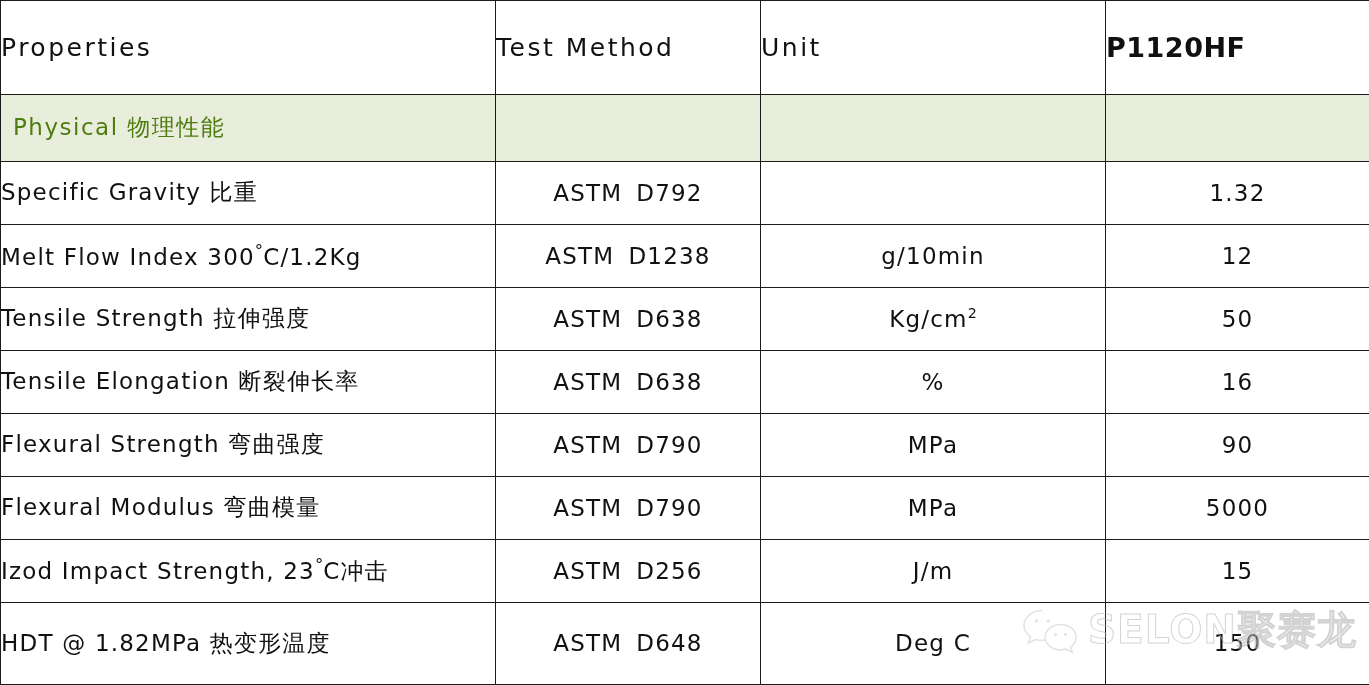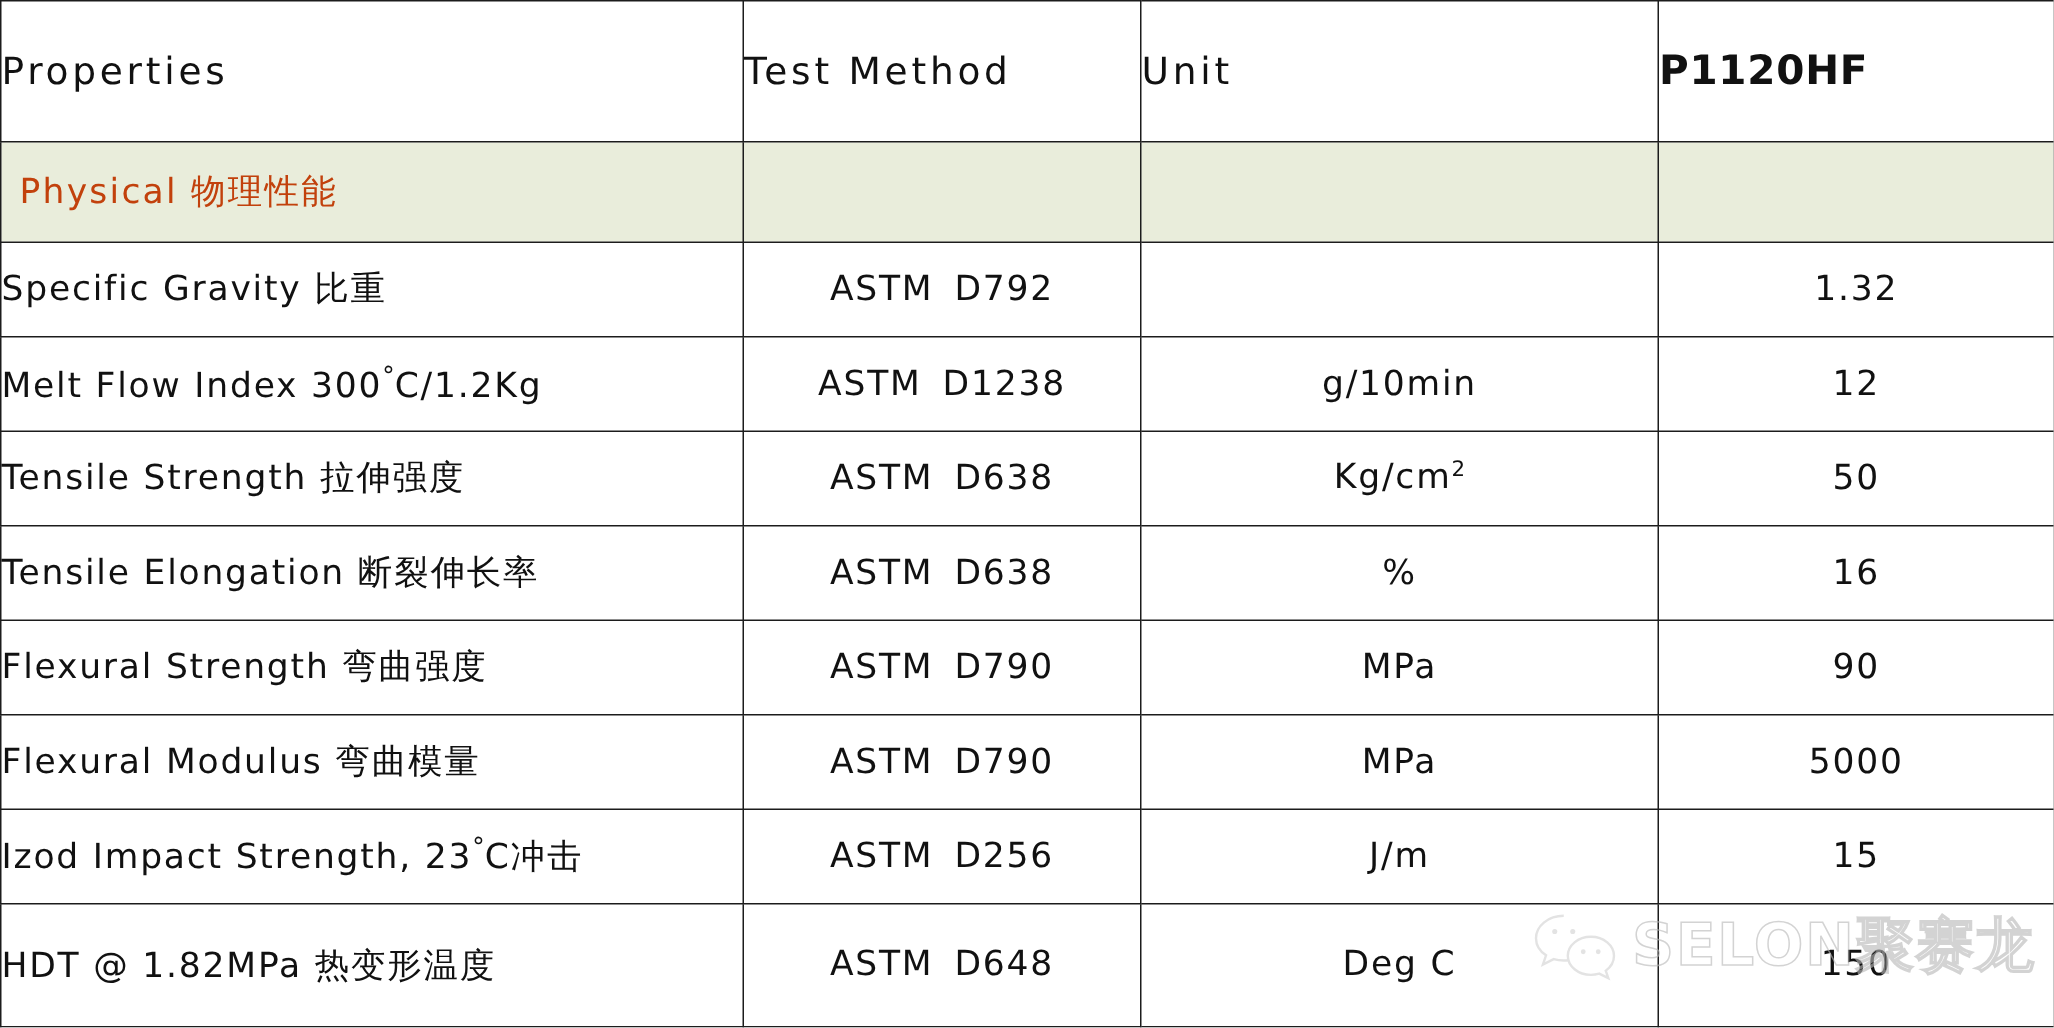--- a/index.html
+++ b/index.html
@@ -67,21 +67,21 @@
 
   
   tr.section-row td {
     background: #e9eddb;
   }
   tr.section-row td.prop-cell {
     font-size: 23px;
     letter-spacing: 1.5px;
     padding-left: 12px;
     text-align: left;
-    color: #c2410c;
+    color: #4d7c0f;
   }
 
   
   td.prop-cell {
     text-align: left;
     padding-left: 12px;
     font-size: 23px;
     letter-spacing: 1.2px;
     color: #111111;
     white-space: nowrap;

